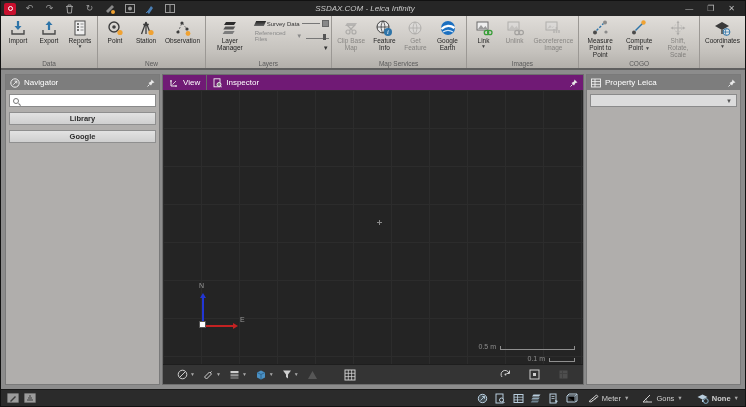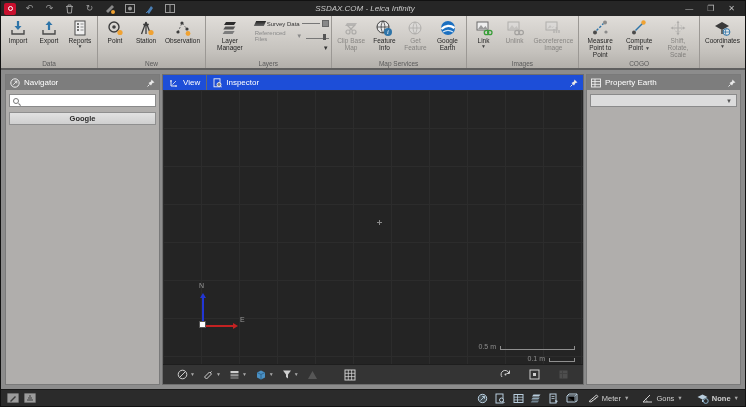--- a/index.html
+++ b/index.html
@@ -54,21 +54,21 @@
   .mag{ width:6px; height:6px; border:1.2px solid #777; border-radius:50%; position:relative;}
   .mag:after{ content:""; position:absolute; width:3px; height:1.2px; background:#777; transform:rotate(45deg); left:4px; top:5px;}
   .search input{ border:none; outline:none; flex:1; font-size:8px; background:transparent; font-family:"Liberation Sans",sans-serif;}
   .navbtn{ height:13px; background:linear-gradient(#e2e2e2,#cfcfcf); border:1px solid #8f8f8f;
            display:flex; align-items:center; justify-content:center; font-size:7.5px; font-weight:bold; color:#2c2c2c;}
   .combo{ height:13px; background:#dcdcdc; border:1px solid #8a8a8a; display:flex; align-items:center; padding:0 4px;}
   .combo .cv{ flex:1; font-size:7.5px; color:#333;}
   .combo .ca{ font-size:6px; color:#555;}
   
   .viewwrap{ flex:1; display:flex; flex-direction:column; border:1px solid #6e6e6e; background:#242424; min-width:0;}
-  .vhead{ height:15px; background:#1d4ed8; display:flex; align-items:center; flex:0 0 auto;}
+  .vhead{ height:15px; background:#701a75; display:flex; align-items:center; flex:0 0 auto;}
   .vtab{ display:flex; align-items:center; gap:4px; padding:0 6px; height:100%; font-size:8px; color:#fff;}
   .vtab.inspector{ border-left:1px solid #6a6a6a; }
   .vhead .pin{ margin-left:auto; padding-right:5px; font-size:8px; color:#e5e5e5;}
   .canvas{ flex:1; position:relative; background-color:#242424;
      background-image:linear-gradient(#2c2c2c 1px,transparent 1px),linear-gradient(90deg,#2c2c2c 1px,transparent 1px);
      background-size:38px 38px; overflow:hidden;}
   .cross{ position:absolute; left:214px; top:130px; width:5px; height:5px;}
   .cross:before{content:"";position:absolute;left:2px;top:0;width:1px;height:5px;background:#8a8a8a;}
   .cross:after{content:"";position:absolute;top:2px;left:0;height:1px;width:5px;background:#8a8a8a;}
   .axis{ position:absolute; left:30px; bottom:34px; width:60px; height:48px;}
@@ -417,20 +417,21 @@
               <path d="M4.5 0.5L7.5 3.5 5.5 4 4 6.5 1.5 4 4 2.5z" fill="#e8e8e8"></path>
               <path d="M2.5 5.5L.5 7.5" stroke="#e8e8e8"></path>
             </svg>
         </span>
       </div>
       <div class="pbody">
         <div class="search">
           <span class="mag"></span>
           <input value="" style="">
         </div>
+        <div class="navbtn">Library</div>
         <div class="navbtn">Google</div>
       </div>
     </div>
 
     <div class="viewwrap">
       <div class="vhead">
         <div class="vtab">
           <svg width="10" height="10" viewBox="0 0 10 10">
               <path d="M2 8h6M2 8V2" fill="none" stroke="#efefef" stroke-width="1"></path>
               <path d="M2 2L1 3.5h2zM8 8l-1.5-1v2z" fill="#efefef"></path>
@@ -542,21 +543,21 @@
         </span>
       </div>
     </div>
 
     <div class="panel">
       <div class="phead">
         <svg width="10" height="10" viewBox="0 0 10 10">
             <rect x="0.5" y="1" width="9" height="8" fill="none" stroke="#efefef" stroke-width=".9"></rect>
             <path d="M.5 3.6h9M.5 6.3h9M4 1v8" stroke="#efefef" stroke-width=".9"></path>
           </svg>
-        <span class="ptitle">Property Earth</span>
+        <span class="ptitle">Property Leica</span>
         <span class="pin">
           <svg width="8" height="8" viewBox="0 0 8 8">
               <path d="M4.5 0.5L7.5 3.5 5.5 4 4 6.5 1.5 4 4 2.5z" fill="#e8e8e8"></path>
               <path d="M2.5 5.5L.5 7.5" stroke="#e8e8e8"></path>
             </svg>
         </span>
       </div>
       <div class="pbody">
         <div class="combo">
           <span class="cv"></span>

